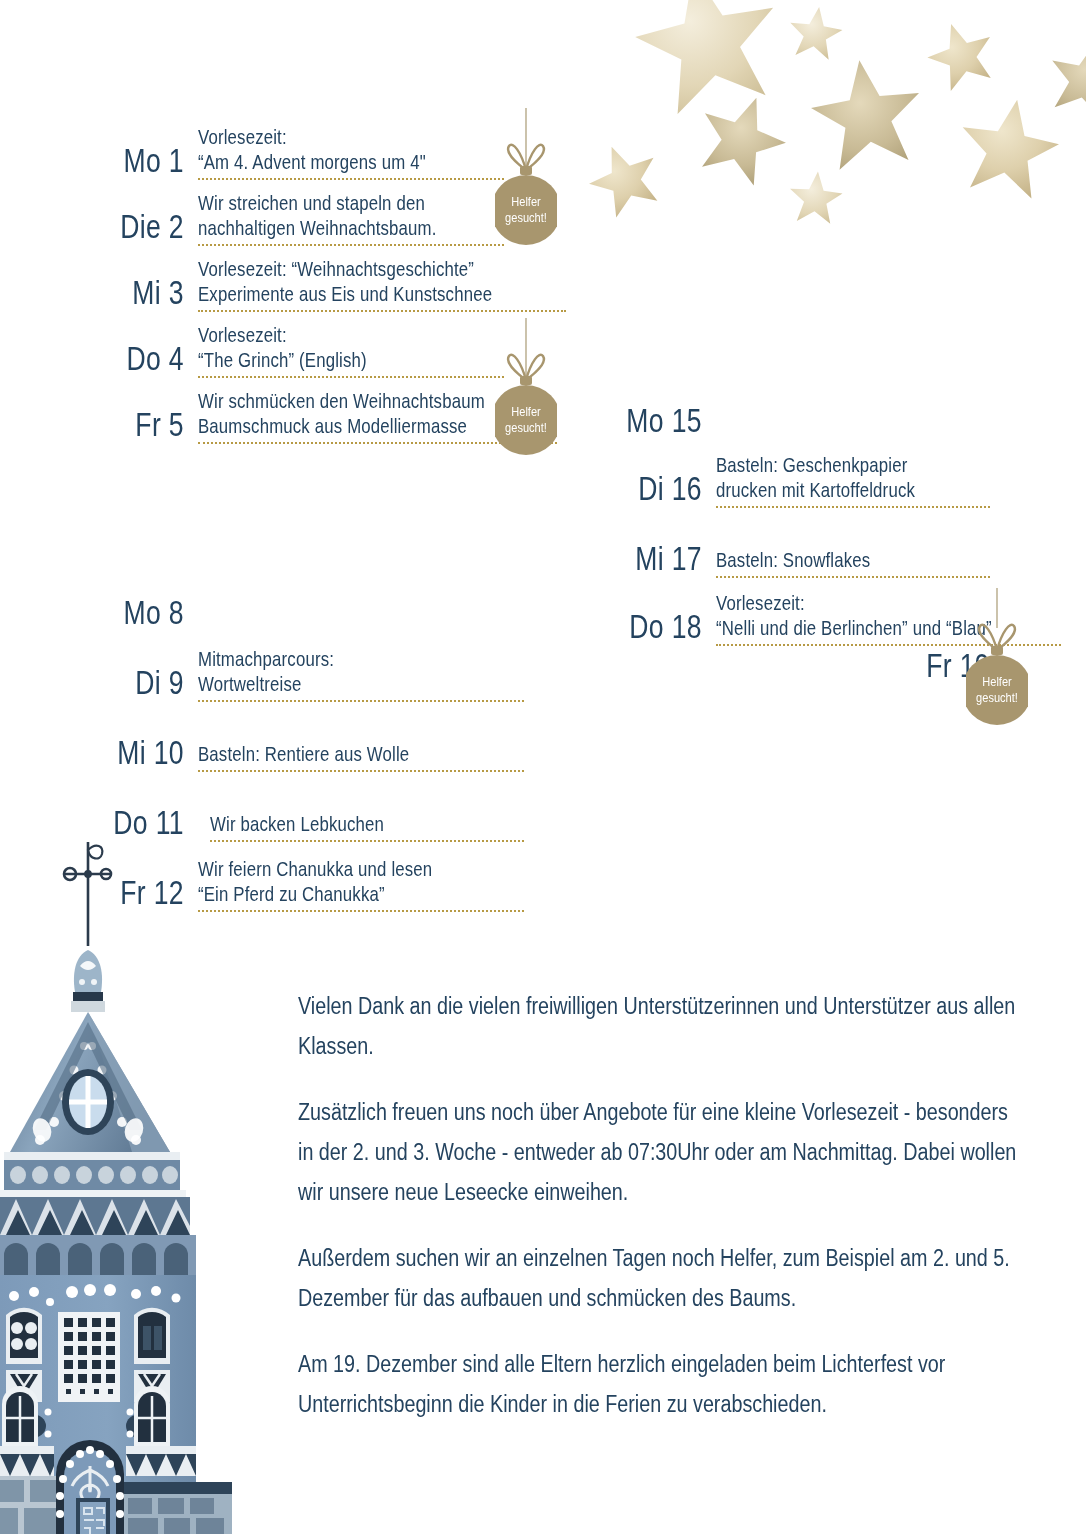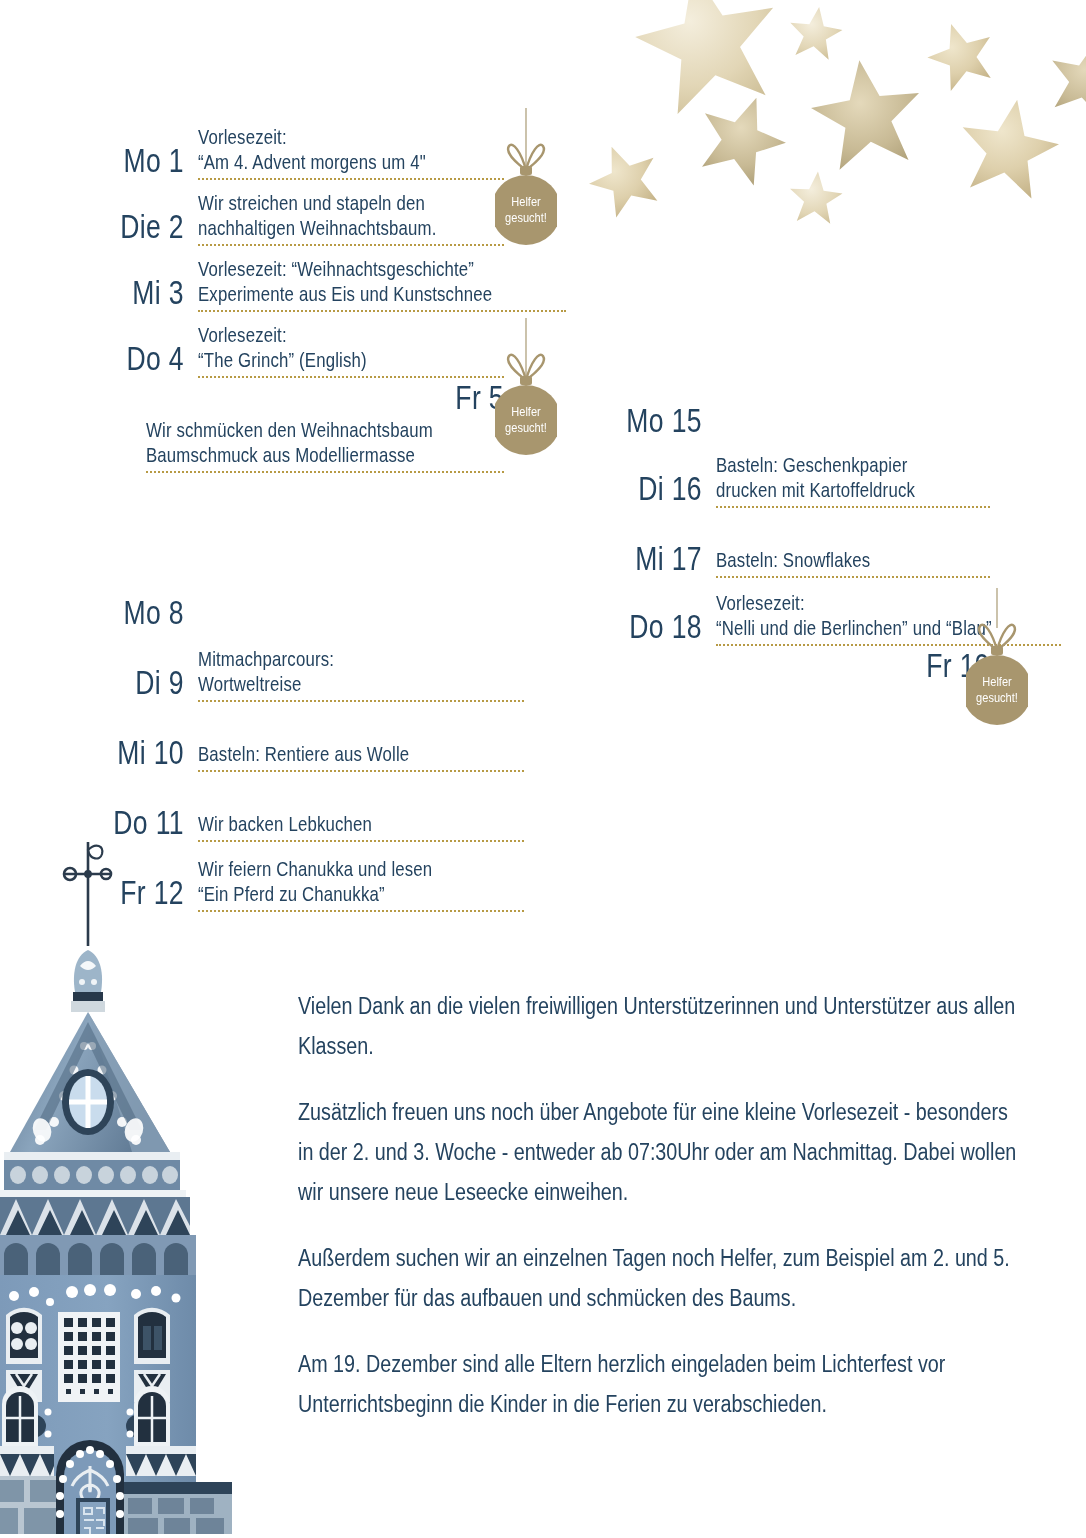--- a/index.html
+++ b/index.html
@@ -205,21 +205,21 @@
     </div>
 
     <div class="row" style="height:66px;">
       <div class="daycell">Do 4</div>
       <div class="entry">
         <div class="etext">Vorlesezeit:</div>
         <div class="etext">“The Grinch” (English)</div>
       </div>
     </div>
 
-    <div class="row" style="height:66px;flex-direction:column;">
+    <div class="row" style="height:66px;">
       <div class="daycell">Fr 5</div>
       <div class="entry">
         <div class="etext">Wir  schmücken den Weihnachtsbaum</div>
         <div class="etext">Baumschmuck aus Modelliermasse</div>
       </div>
     </div>
   </div>
 
   <div class="week w2">
 
@@ -235,21 +235,21 @@
       </div>
     </div>
 
     <div class="row" style="height:70px;">
       <div class="daycell">Mi 10</div>
       <div class="entry">
         <div class="etext">Basteln: Rentiere aus Wolle</div>
       </div>
     </div>
 
-    <div class="row" style="height:70px;">
+    <div class="row" style="height:70px;gap:12px;">
       <div class="daycell">Do 11</div>
       <div class="entry">
         <div class="etext">Wir backen Lebkuchen</div>
       </div>
     </div>
 
     <div class="row" style="height:70px;">
       <div class="daycell">Fr 12</div>
       <div class="entry">
         <div class="etext">Wir feiern Chanukka und lesen</div>

